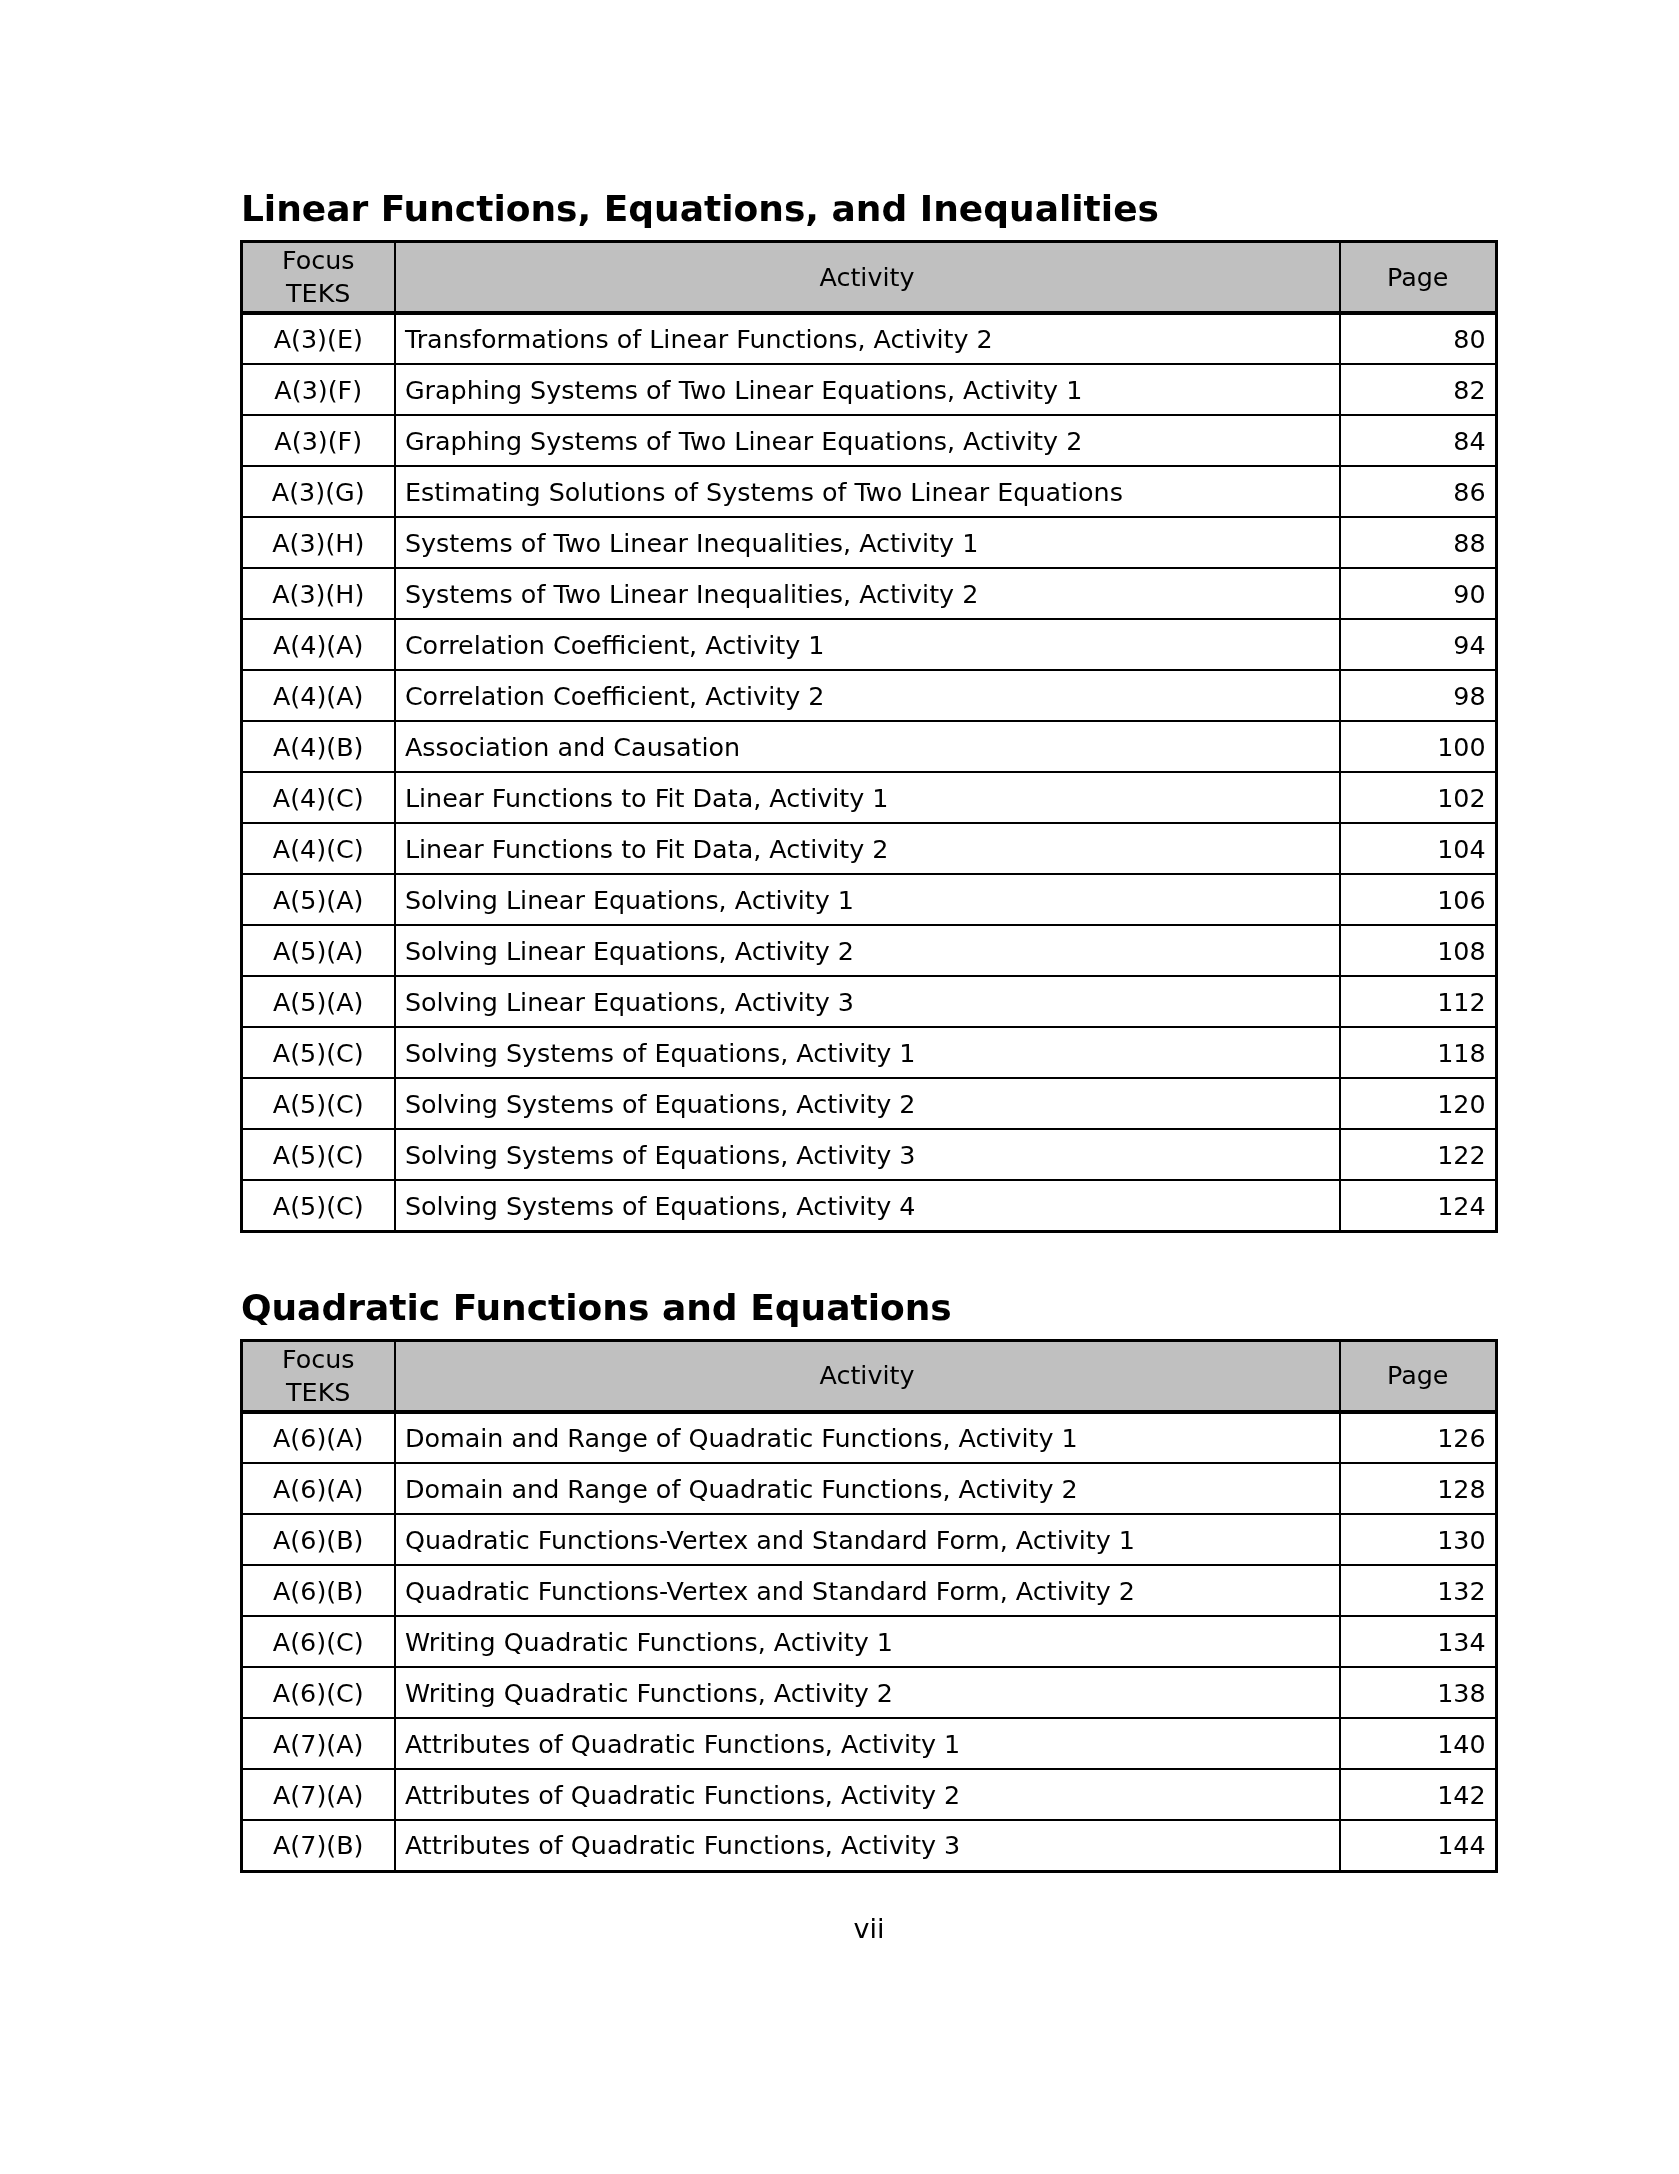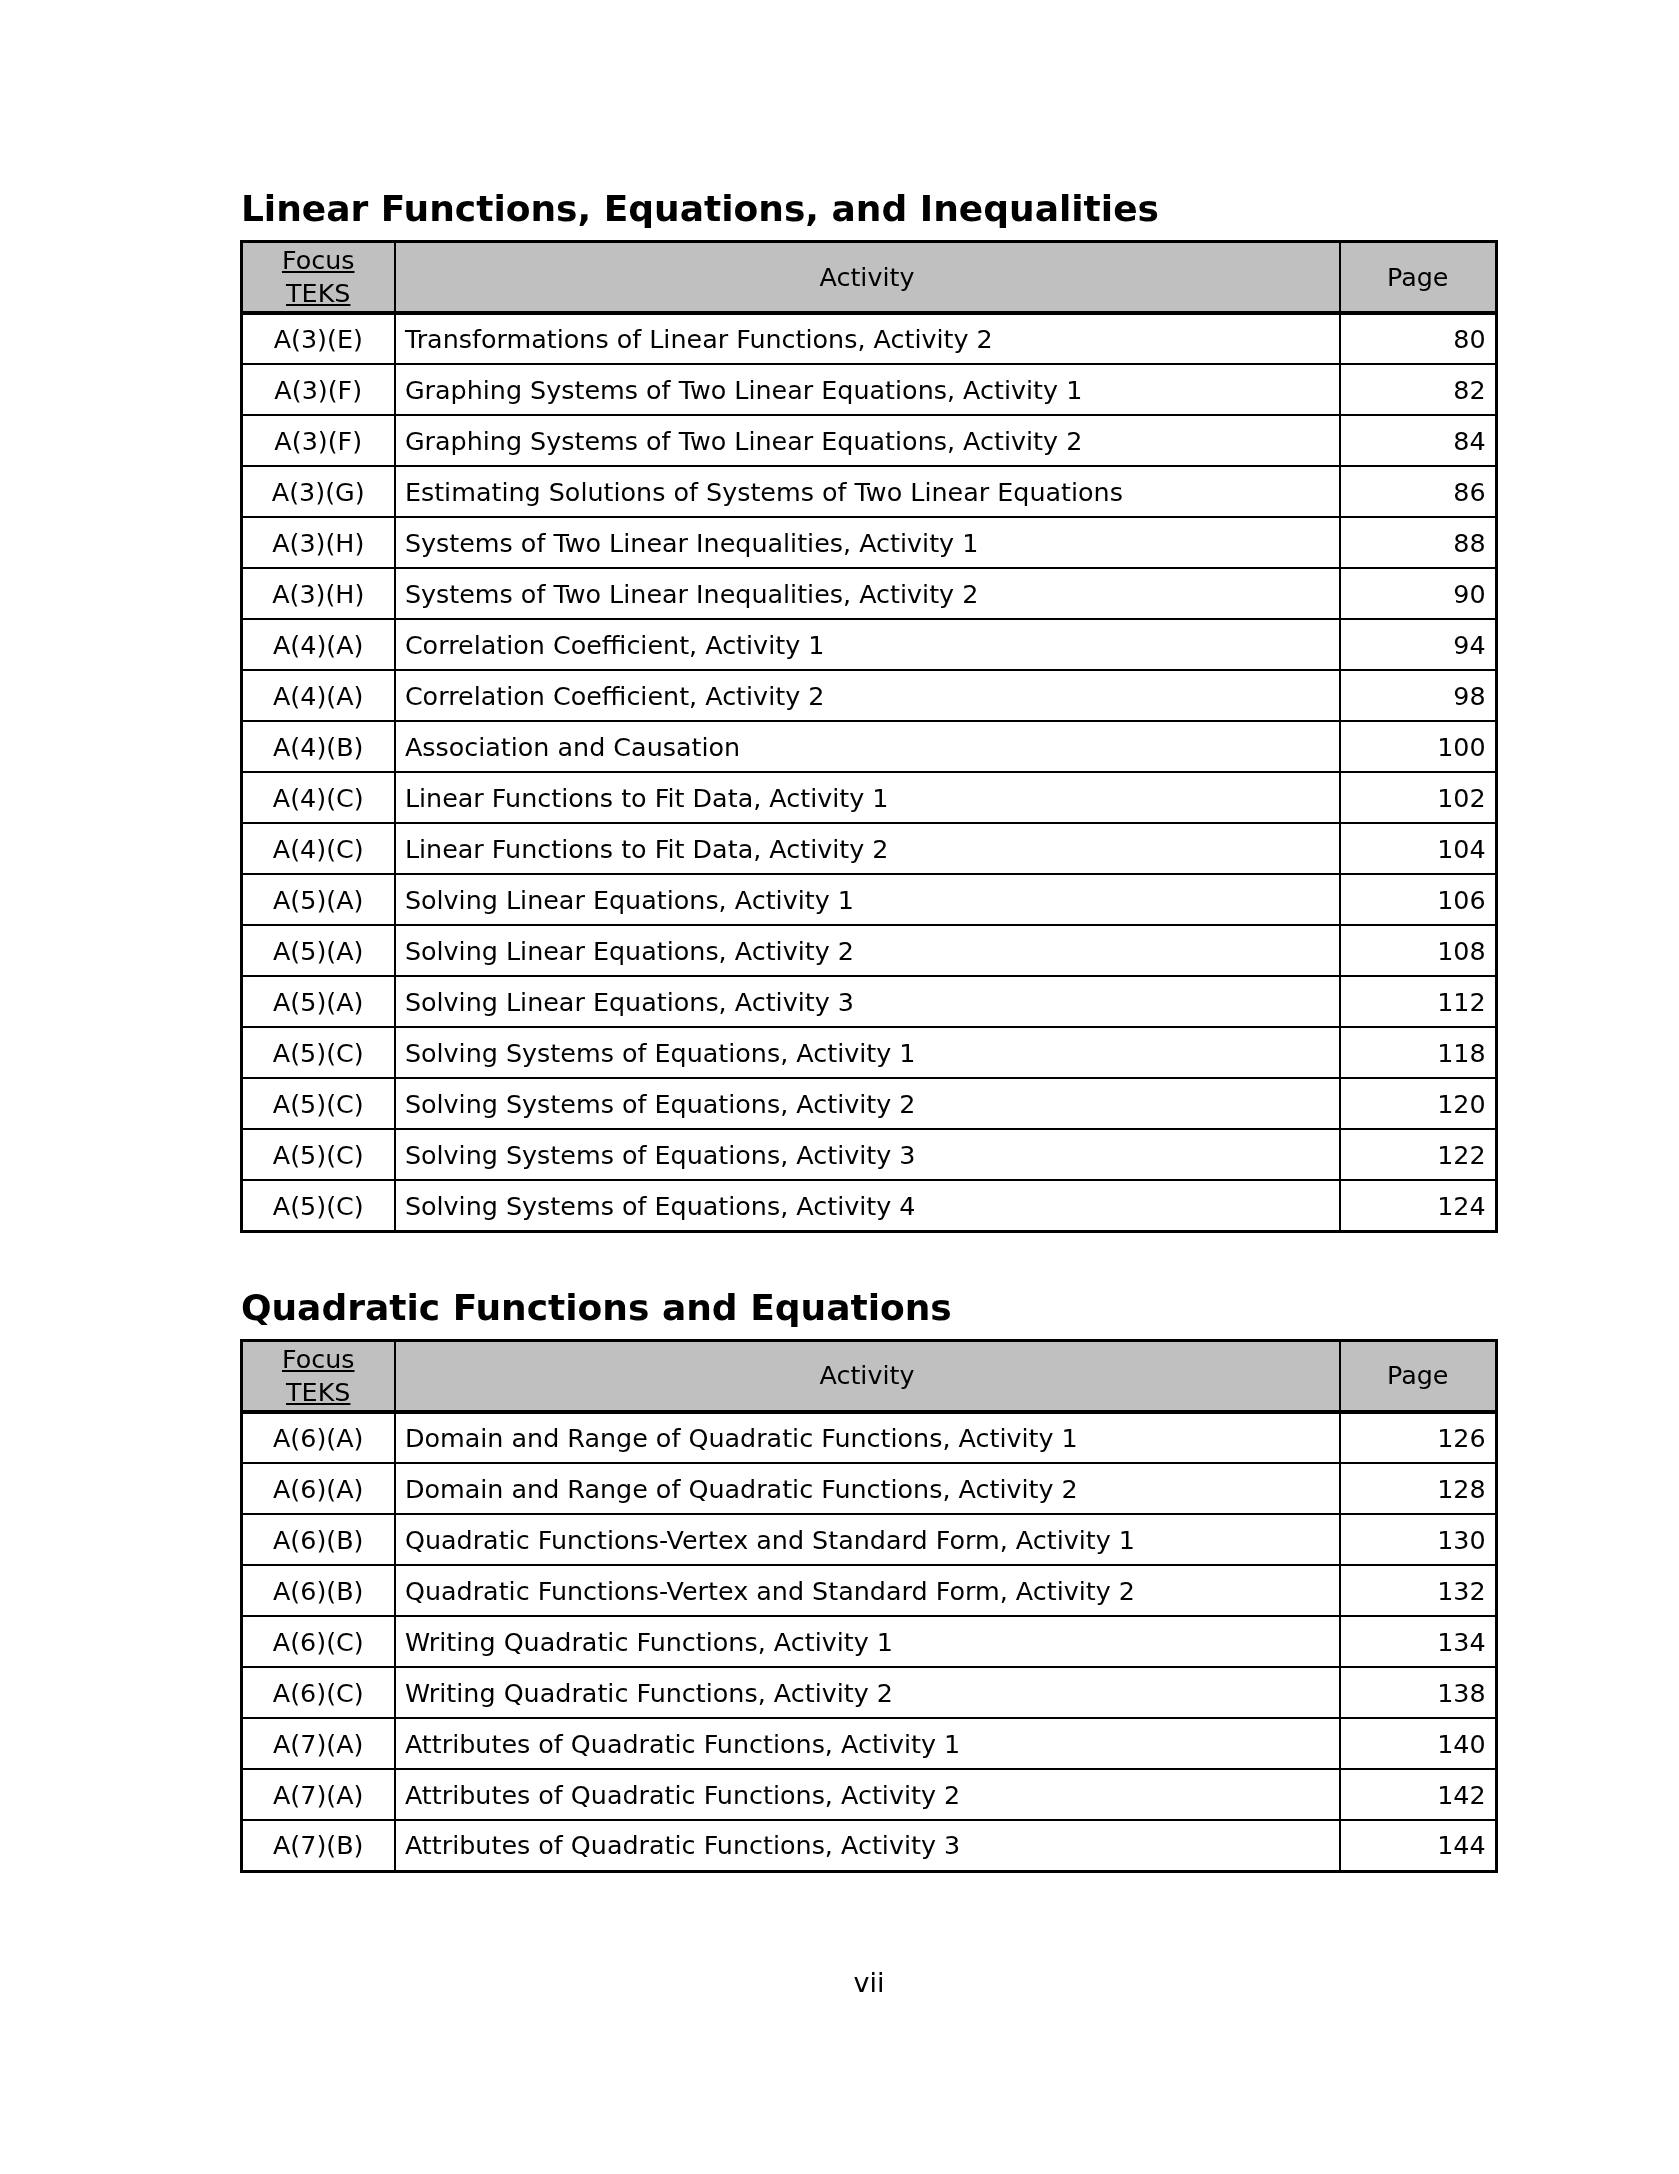--- a/index.html
+++ b/index.html
@@ -53,23 +53,23 @@
     line-height: 1.3;
     border-bottom: 4.7px solid #000000;
   }
   table.toc-table tbody td {
     height: 51px;
     background: #ffffff;
   }
   .col-teks  { width: 153px; text-align: center; }
   .col-page  { width: 157px; text-align: right; }
   .col-activity { text-align: left; padding-left: 16px; }
-  th.col-teks { padding: 0 17px; text-decoration: underline; }
+  th.col-teks { padding: 0 17px; }
   .footer {
-    margin-top: 94px;
+    margin-top: 40px;
     text-align: center;
     font-size: 27px;
   }
 </style>
 </head>
 <body>
 
 <div class="content">
 
   <div class="section">

